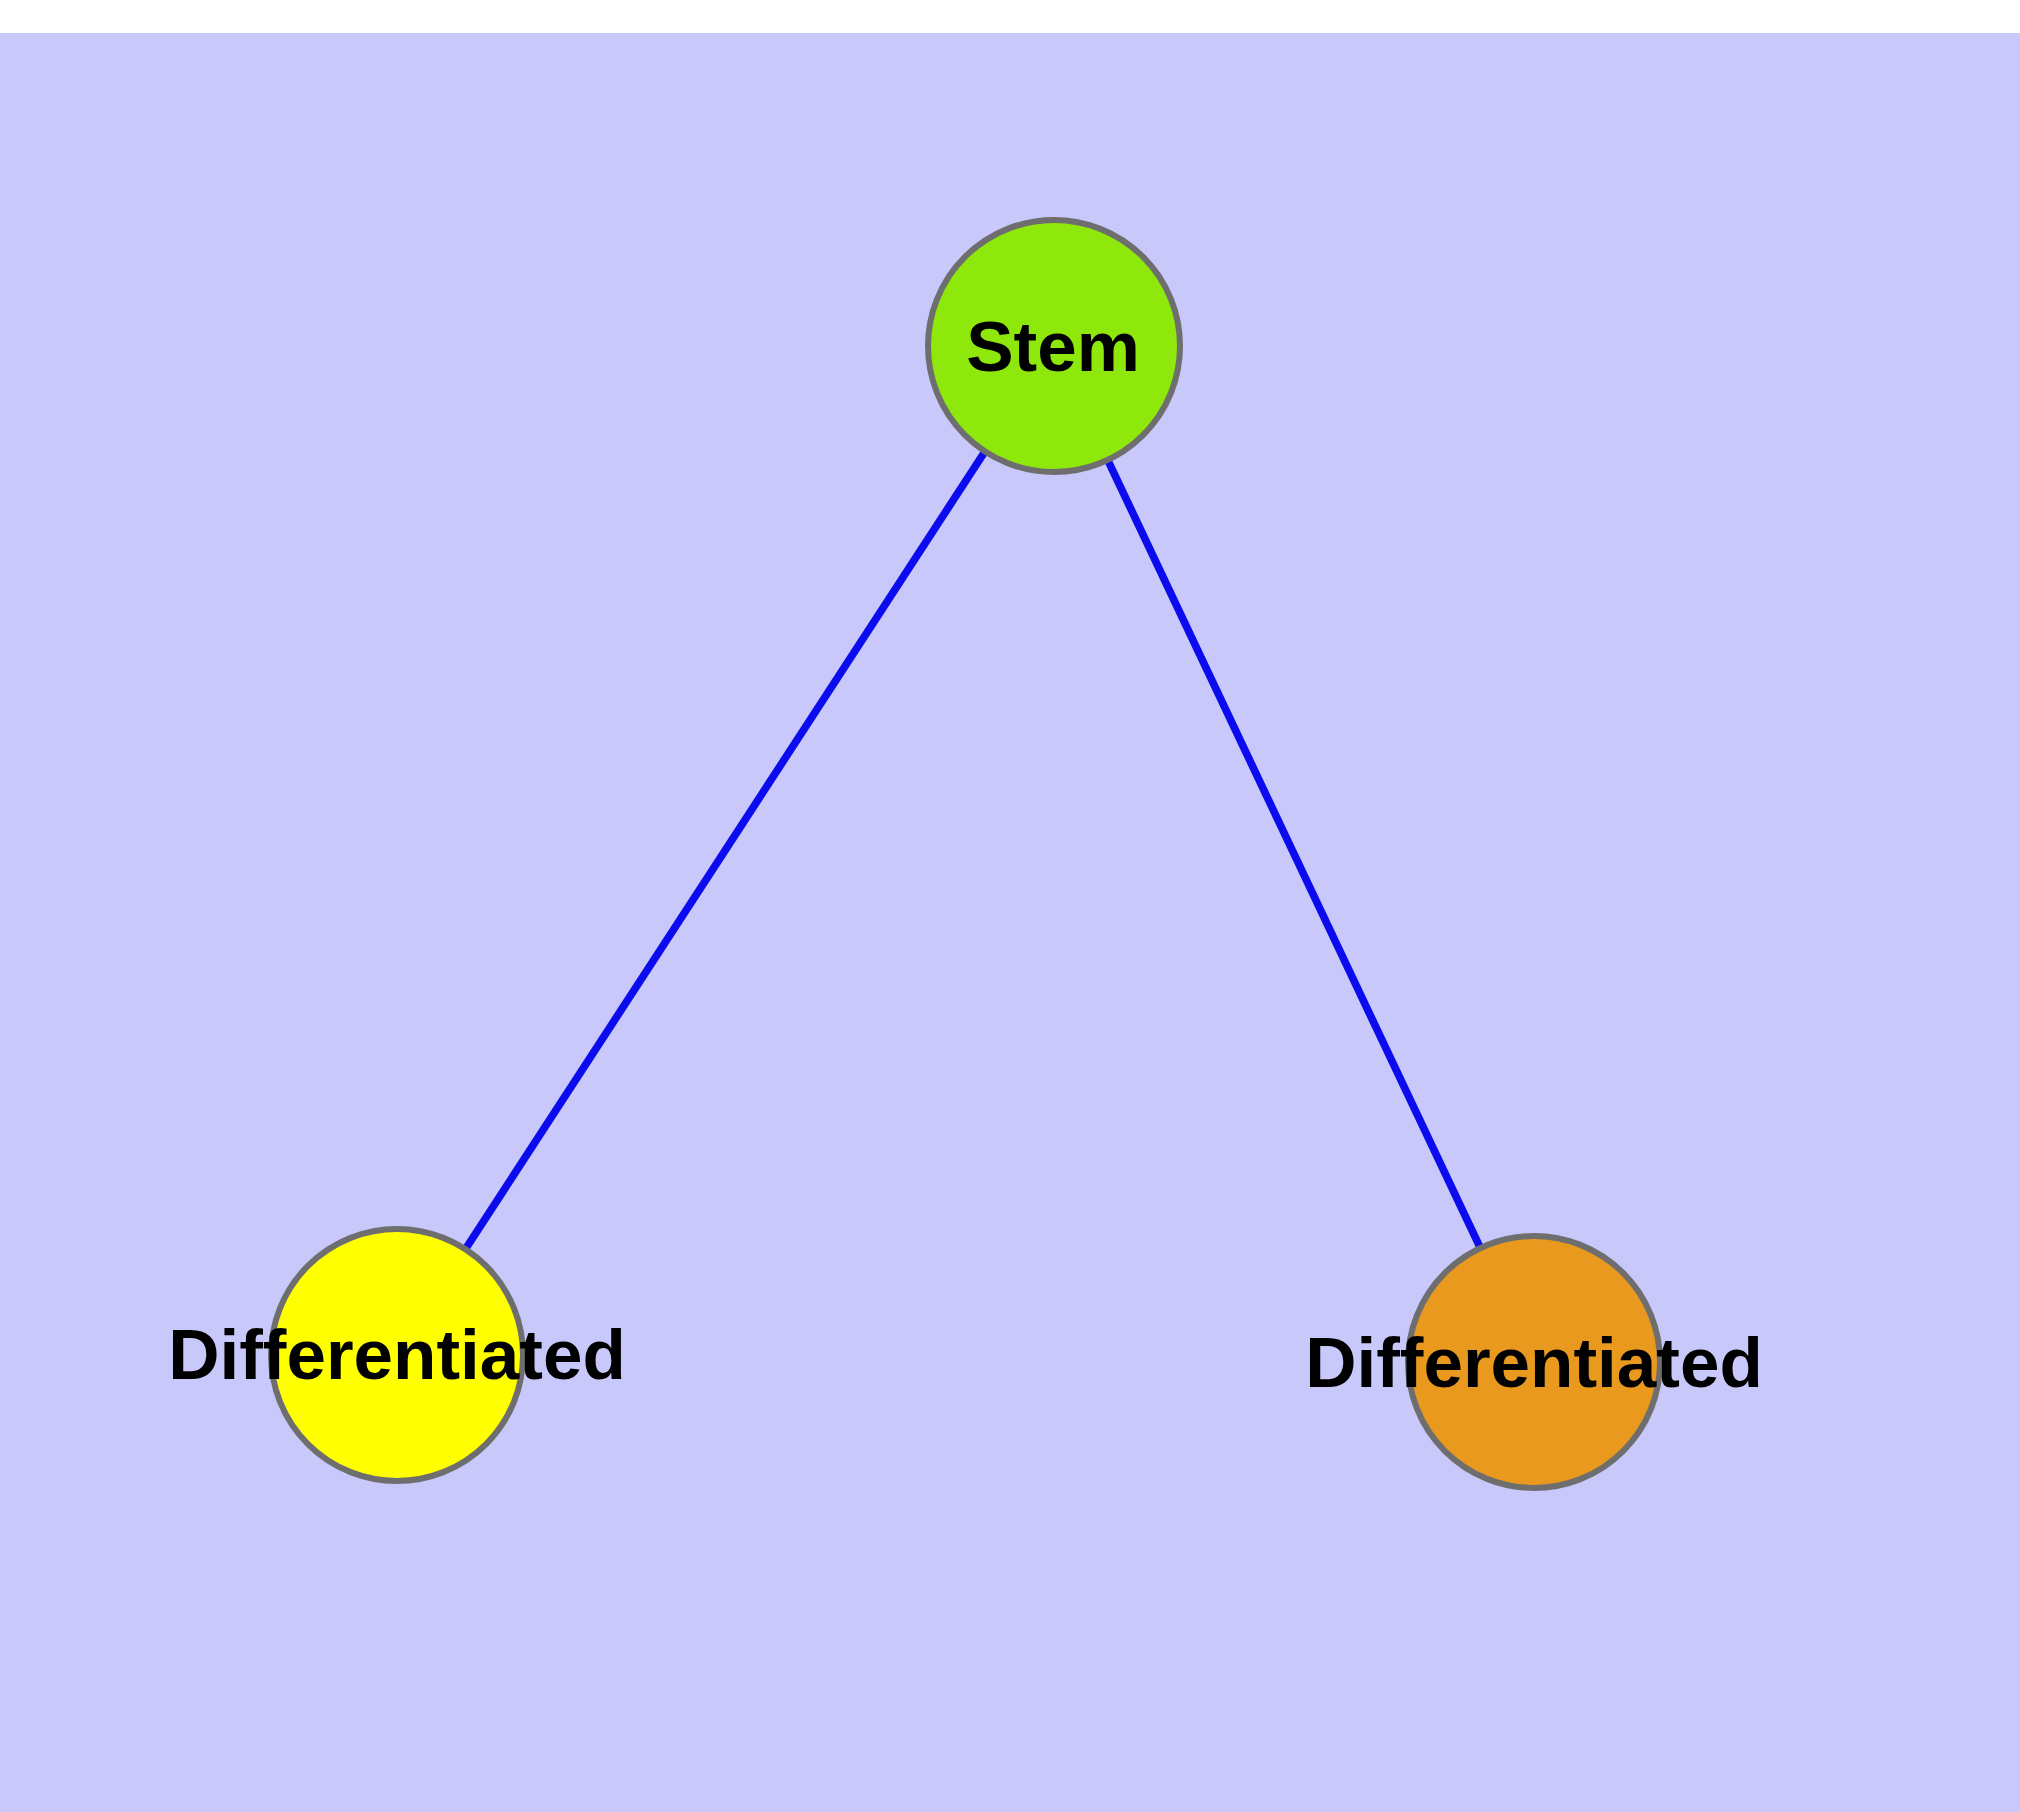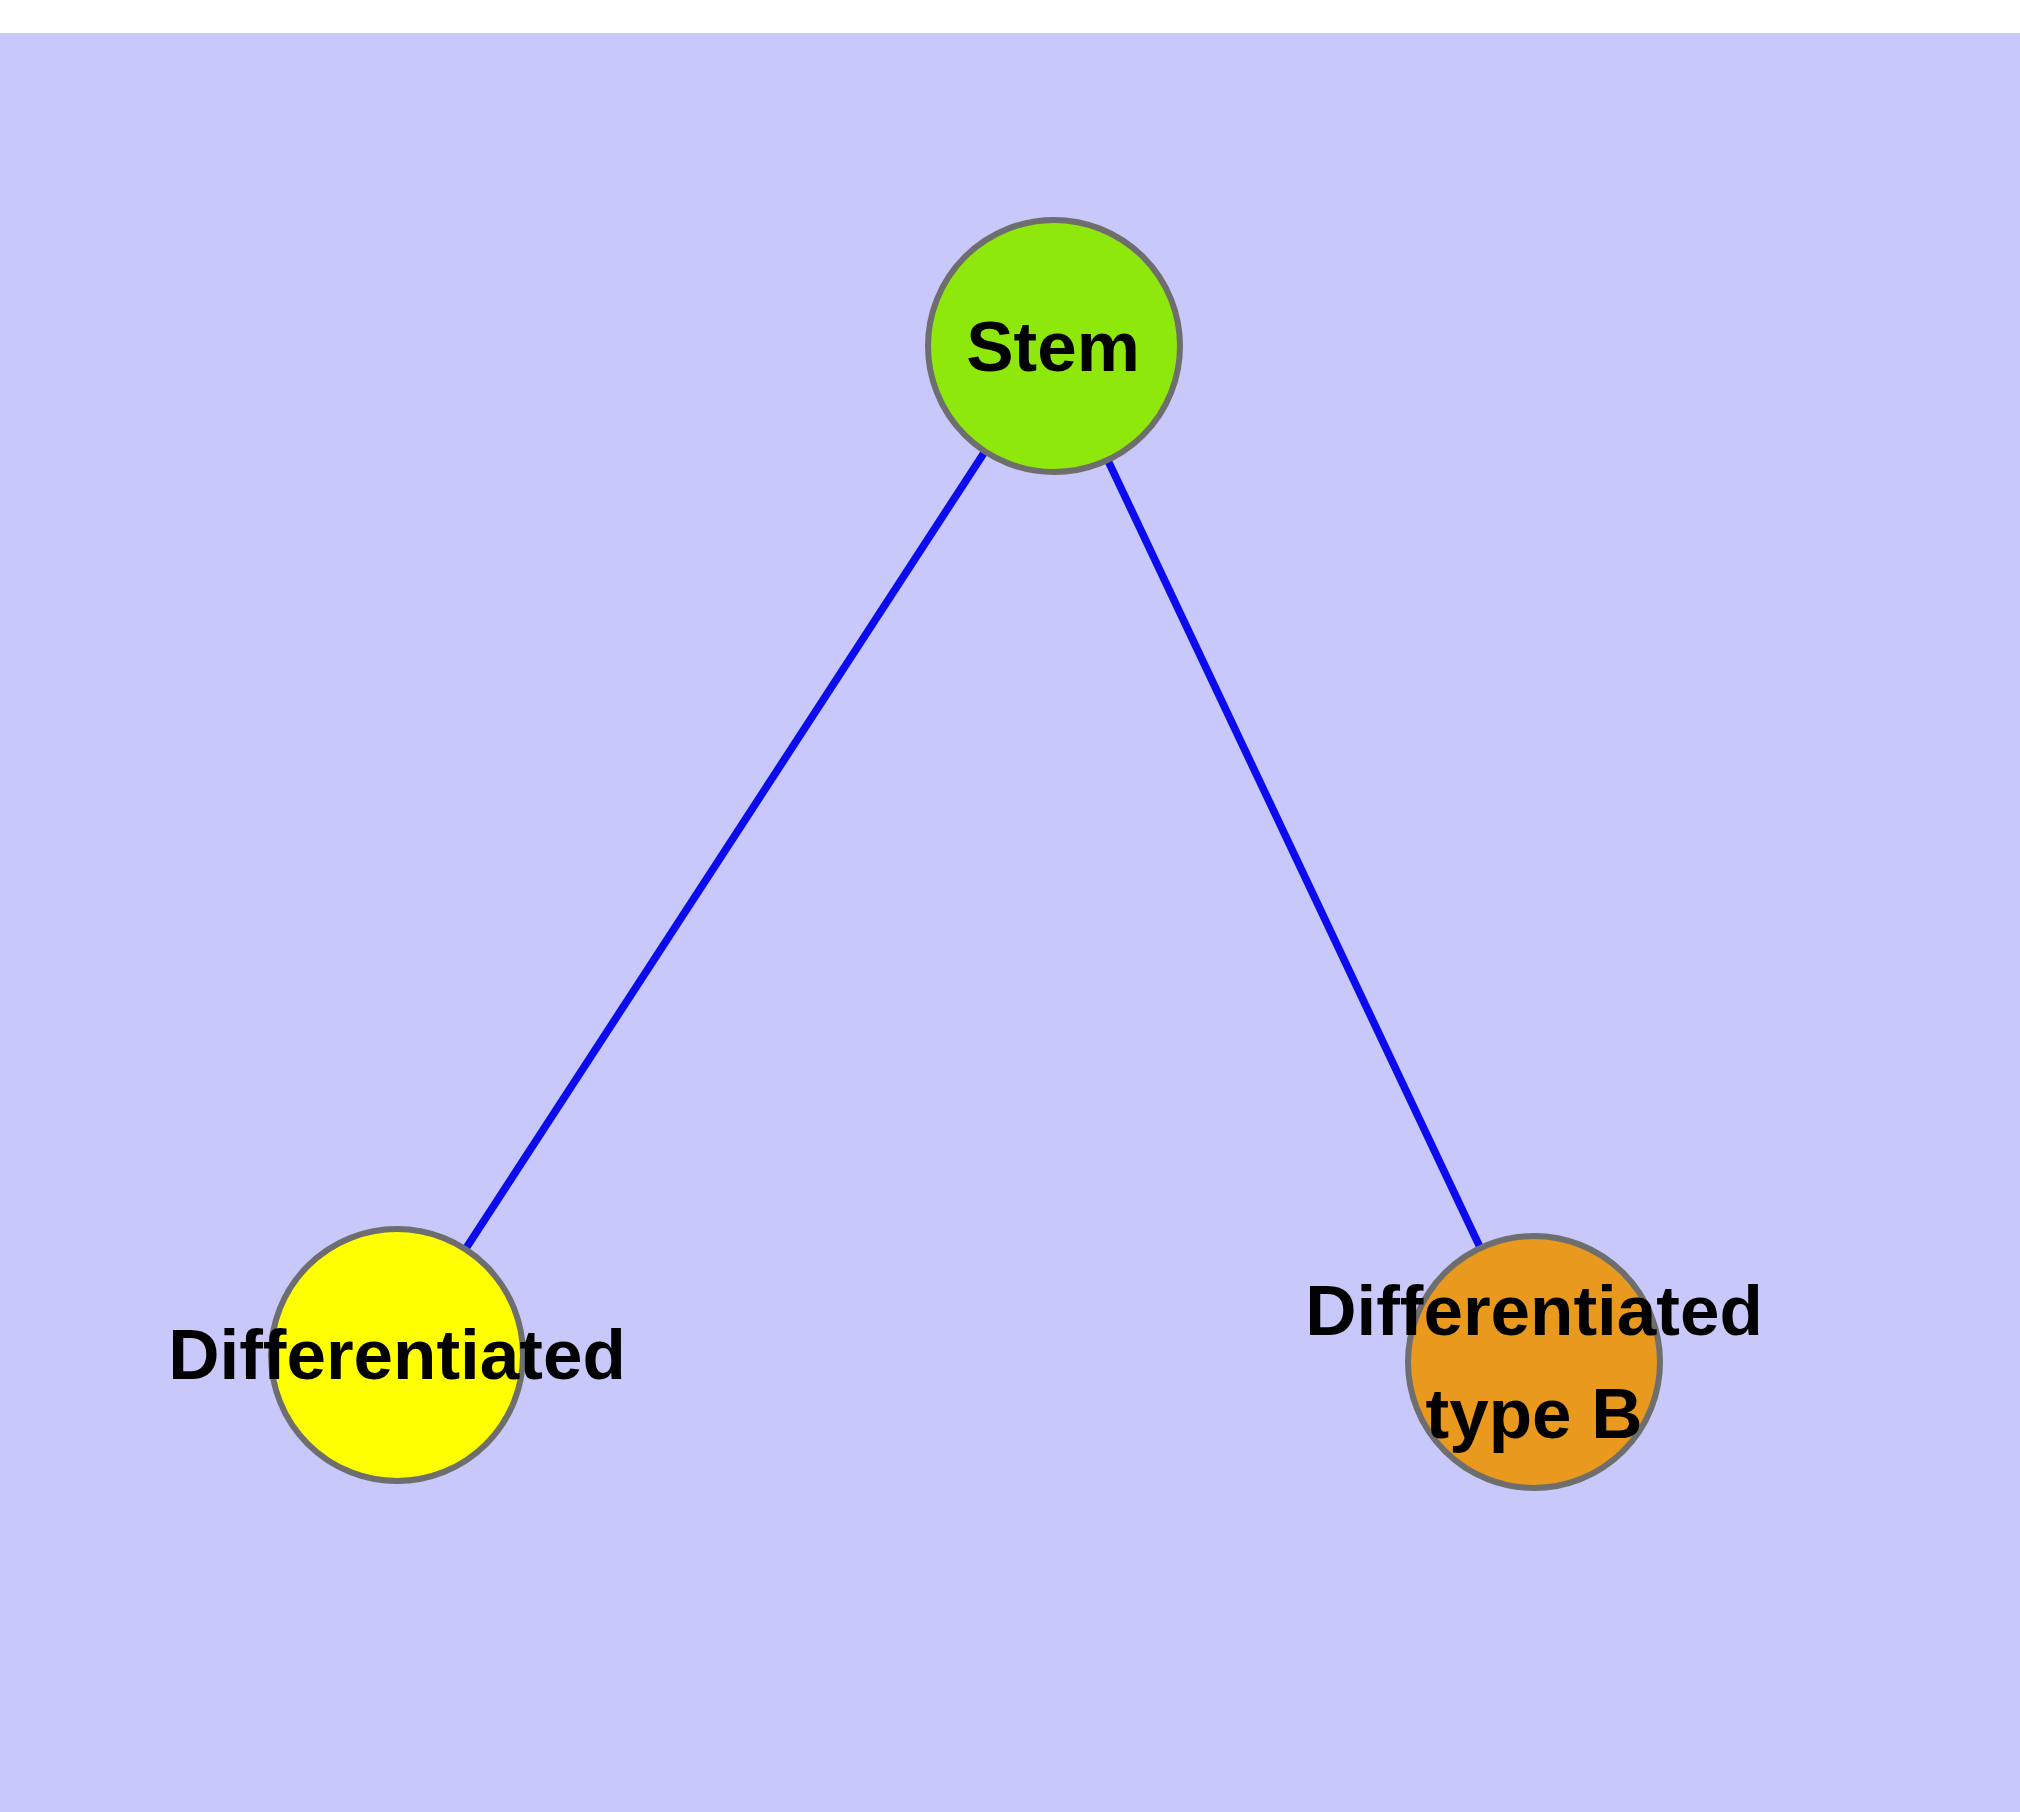--- a/index.html
+++ b/index.html
@@ -73,17 +73,16 @@
       <div class="node-label" style="left: 1053px; top: 318px; color: rgb(0, 0, 0);">
         <span class="label-line">Stem</span>
       </div>
       <div class="node" style="left: 268px; top: 1198px; width: 258px; height: 258px; background: rgb(255, 255, 0); border: 6px solid rgb(110, 110, 110);"></div>
       <div class="node-label" style="left: 397px; top: 1326px; color: rgb(0, 0, 0);">
         <span class="label-line">Differentiated</span>
       </div>
       <div class="node" style="left: 1405px; top: 1205px; width: 258px; height: 258px; background: rgb(232, 153, 30); border: 6px solid rgb(110, 110, 110);"></div>
       <div class="node-label" style="left: 1534px; top: 1334px; color: rgb(0, 0, 0);">
         <span class="label-line">Differentiated</span>
-        <span class="label-line">type B</span>
       </div>
     </div>
 </div>
 
 
 </body></html>

